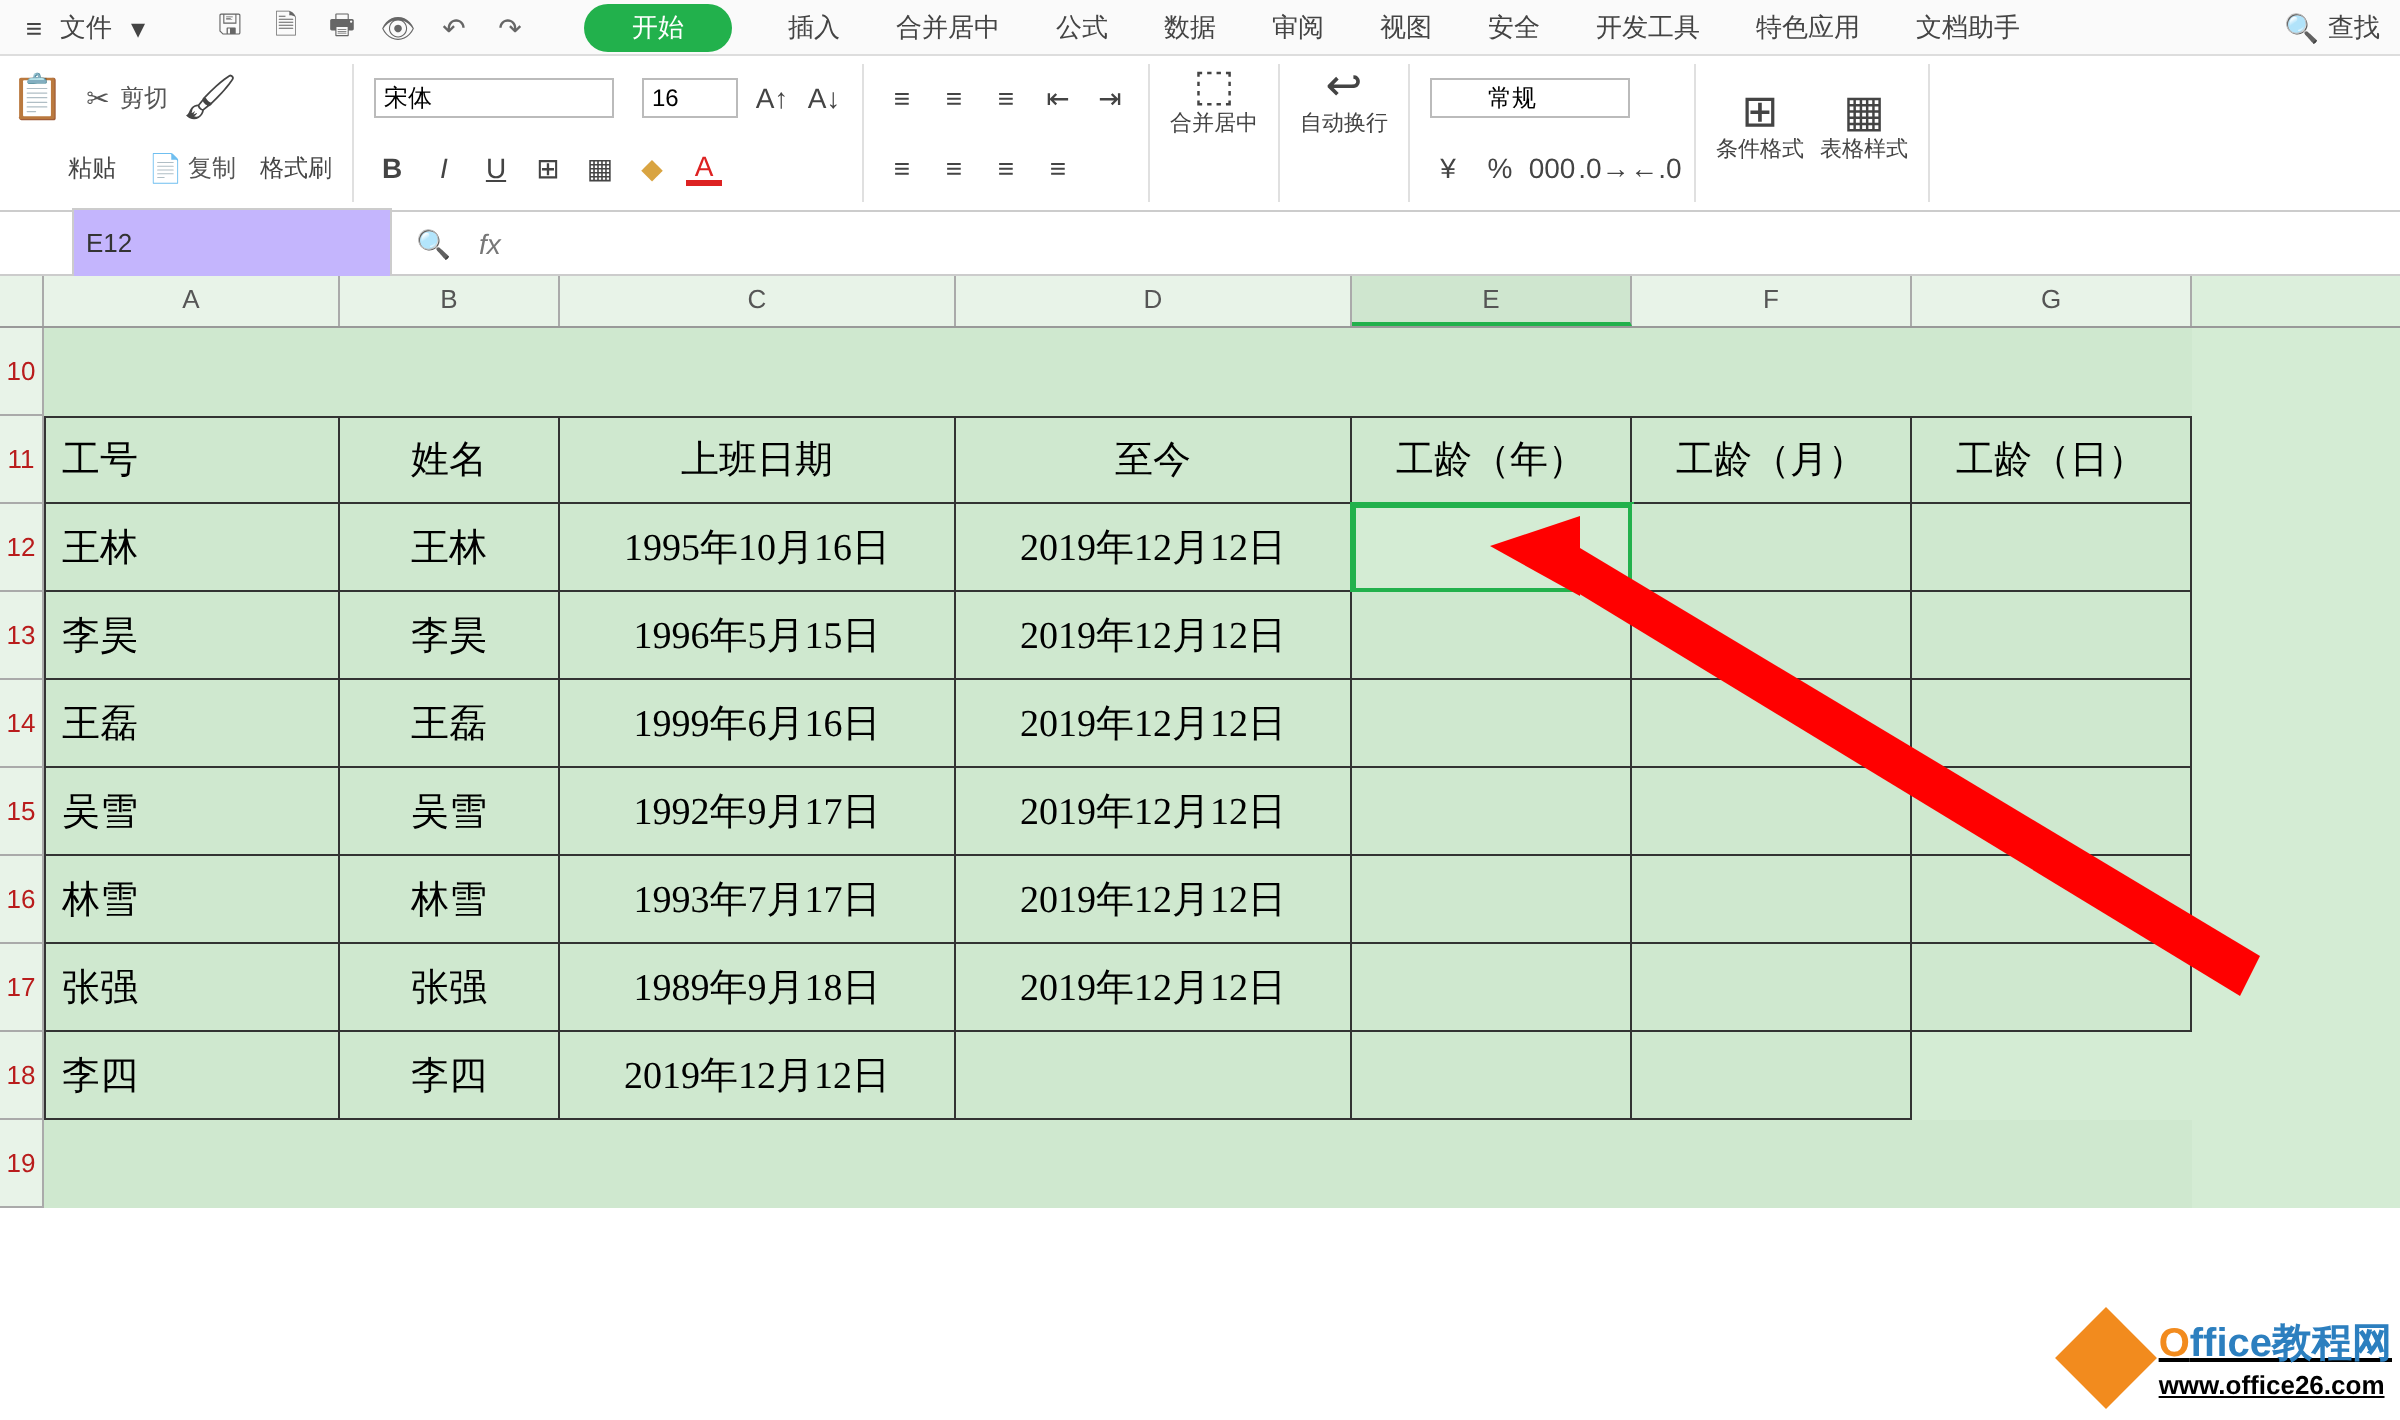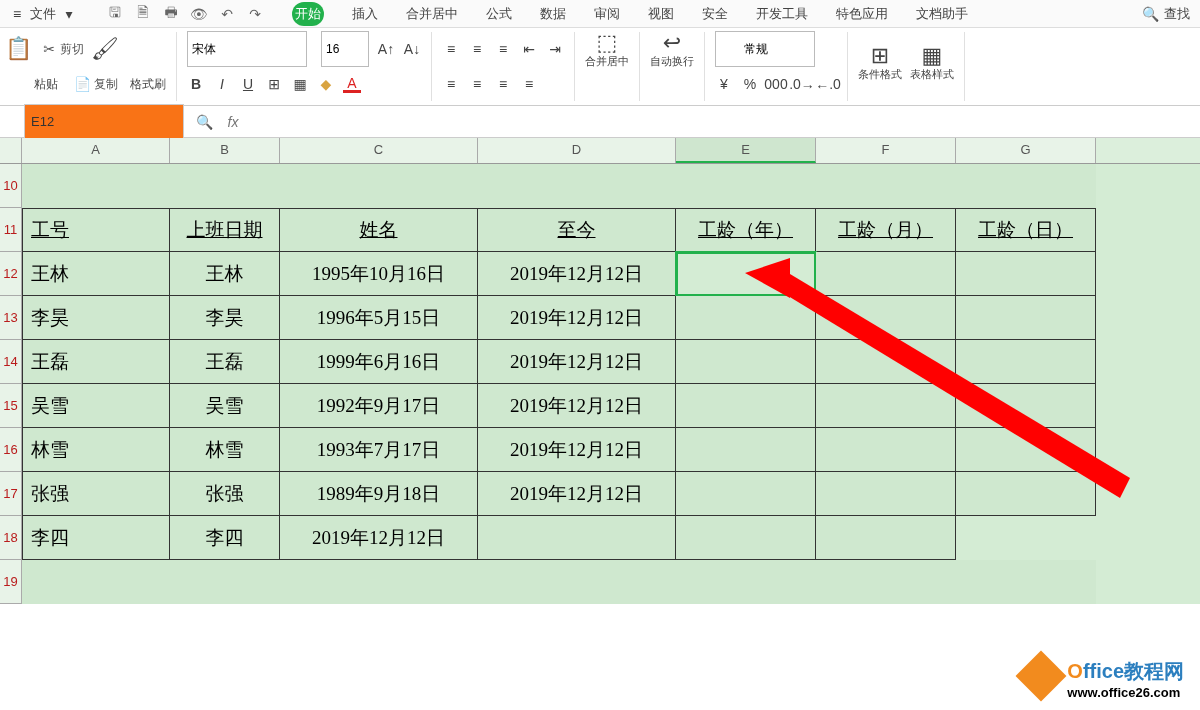--- a/index.html
+++ b/index.html
@@ -22,53 +22,53 @@
       padding-left: 8px;
       color: #444;
       border-bottom: 1px solid #ddd;
     }
     .menubar .file-btn {
       display: flex; align-items: center; gap: 4px;
     }
     .menubar .qat {
       display: flex; gap: 10px; font-size: 15px; color: #666;
     }
-    .tab-active { color: #fff; background: #22b14c; padding: 3px 3px; border-radius: 12px; }
+    .tab-active { color: #fff; background: #22b14c; padding: 3px 24px; border-radius: 12px; }
     
     .ribbon {
       height: 78px;
       background: #fff;
       border-bottom: 1px solid #ccc;
       display: flex;
       padding: 4px 0;
     }
     .rgroup {
       display: flex; flex-direction: column; justify-content: space-between;
       padding: 2px 10px;
       border-right: 1px solid #e0e0e0;
       font-size: 12px; color: #444;
     }
     .rgroup .row { display: flex; align-items: center; gap: 8px; height: 30px; }
     .rgroup .btn { display:inline-flex; align-items:center; gap:2px; padding:2px 4px; color:#555;}
     .font-select, .size-select {
-      border:1px solid #bbb; height:36px; background:#fff; padding:2px 4px; font-size:12px;
+      border:1px solid #bbb; height:20px; background:#fff; padding:2px 4px; font-size:12px;
     }
     .font-select { width:120px; }
     .size-select { width:48px; margin-left:6px; }
     .ic { display:inline-flex; width:18px; height:18px; justify-content:center; align-items:center; font-size:14px; }
     .big { font-size:22px; }
     .stacked { display:flex; flex-direction:column; align-items:center; gap:2px; font-size:11px;}
     
     .fxbar {
       height: 32px; border-bottom: 1px solid #ccc;
       display:flex; align-items:center; background:#fff;
     }
     .namebox {
-      width:160px; border:1px solid #ccc; height:35px; margin:0 0 0 24px;
-      padding:2px 6px; font-size:13px; color:#333; background:#f97316;
+      width:160px; border:1px solid #ccc; height:35px; margin:0 0 0 36px;
+      padding:2px 6px; font-size:13px; color:#333; background:#c4b5fd;
     }
     .fxcontrols { display:flex; gap:10px; margin:0 12px; color:#777; font-size:15px;}
     
     .sheet-wrap { position: relative; }
     .col-headers {
       display:grid;
       grid-template-columns: 22px 148px 110px 198px 198px 140px 140px 140px;
       background:#dcefdc;
       border-bottom:1px solid #999;
     }
@@ -92,36 +92,37 @@
     }
     .scell {
       border-right:1px solid #333; border-bottom:1px solid #333;
       display:flex; align-items:center; padding:0 8px;
       font-size:19px; font-family: "SimSun","宋体",serif; color:#000;
       background:#cfe8cf;
     }
     .noborder { border-right:none; border-bottom:none; }
     .hdrcell { font-weight:normal; }
     .center { justify-content:center; }
-    .topborder { border-top:1px solid #333;text-decoration:underline; }
+    .topborder { border-top:1px solid #333; }
     .leftborder { border-left:1px solid #333; }
     
     .selected {
       outline:3px solid #22b14c; outline-offset:-2px;
       background:#d4ecd4;
     }
     
     .arrow {
       position:absolute; pointer-events:none;
     }
     
     .watermark {
-      position:absolute; right:16px; bottom:10px;
-      display:flex; gap:8px;
+      position:absolute; right:4px; bottom:10px;
+      display:flex; align-items:center; gap:8px;
       font-family: Arial, sans-serif;
+      text-decoration: underline;
     }
     .wm-logo {
       width:36px; height:36px; background:#f28b1e; transform:rotate(45deg);
       display:flex; align-items:center; justify-content:center;
     }
     .wm-text { font-size:20px; font-weight:bold; }
     .wm-text .o { color:#f28b1e; } .wm-text .rest { color:#2c7fbf; }
     .wm-url { font-size:13px; color:#000000; font-weight:bold; }
   </style>
 </head>
@@ -288,22 +289,22 @@
       <div class="scell noborder"></div>
       <div class="scell noborder"></div>
       <div class="scell noborder"></div>
       <div class="scell noborder"></div>
       <div class="scell noborder"></div>
     </div>
 
     <div class="srow">
       <div class="rowhdr">11</div>
       <div class="scell hdrcell topborder leftborder">工号</div>
+      <div class="scell hdrcell topborder center">姓名</div>
       <div class="scell hdrcell topborder center">上班日期</div>
-      <div class="scell hdrcell topborder center">姓名</div>
       <div class="scell hdrcell topborder center">至今</div>
       <div class="scell hdrcell topborder center">工龄（年）</div>
       <div class="scell hdrcell topborder center">工龄（月）</div>
       <div class="scell hdrcell topborder center">工龄（日）</div>
     </div>
 
     <div class="srow">
       <div class="rowhdr">12</div>
       <div class="scell leftborder">王林</div>
       <div class="scell center">王林</div>

